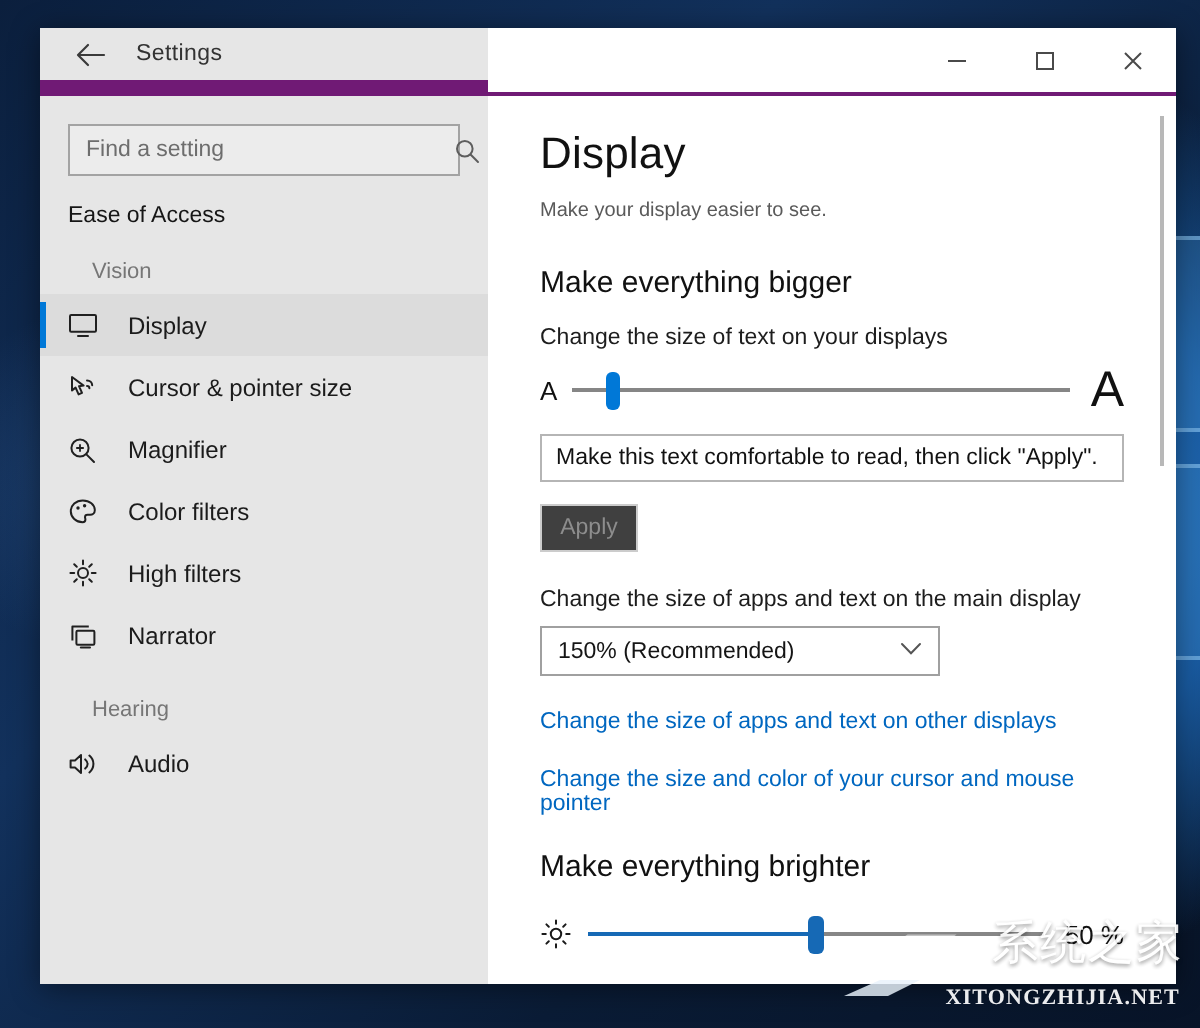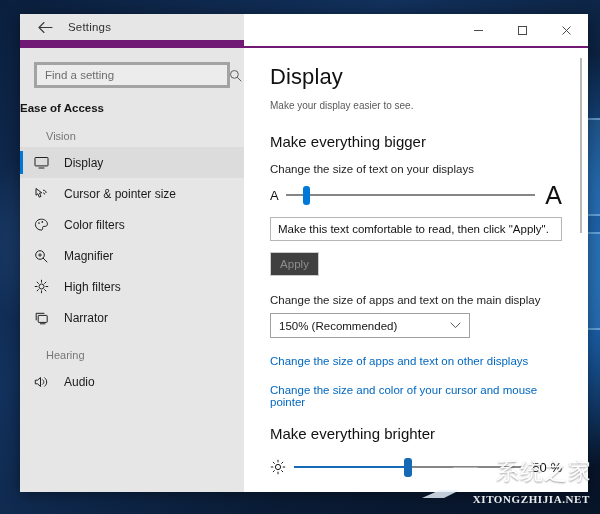--- a/index.html
+++ b/index.html
@@ -109,21 +109,21 @@
     padding-left: 14px;
     cursor: pointer;
   }
   .home-ico { width: 24px; color: #222; display:flex; align-items:center; }
   .home-label { font-size: 12.5px; color: #1b1b1b; margin-left: 6px; }
 
   .searchbox {
     margin: 10px 14px 0 14px;
     height: 26px;
     background: #ececec;
-    border: 3px solid #a3a3a3;
+    border: 1px solid #a3a3a3;
     display: flex;
     align-items: center;
     box-sizing: border-box;
     cursor: text;
     gap: 24px;
   }
   .searchbox input {
     flex: 1;
     border: none;
     outline: none;
@@ -131,23 +131,23 @@
     font-family: "Liberation Sans", sans-serif;
     font-size: 11.5px;
     color: #3a3a3a;
     padding: 0 6px 0 8px;
   }
   .searchbox input::placeholder { color: #6d6d6d; }
   .search-ico { padding-right: 7px; color: #5d5d5d; display:flex; }
 
   .section-head {
     font-size: 11.5px;
-    font-weight: bold;
+    font-weight: normal;
     color: #161616;
-    padding: 14px 0 0 0;
+    padding: 14px 0 0 14px;
   }
   .group-label {
     font-size: 11px;
     color: #767676;
     padding: 16px 0 5px 26px;
   }
   .nav-item {
     display: flex;
     align-items: center;
     height: 31px;
@@ -442,37 +442,37 @@
               <path d="M2 1.5L2 8.2L3.8 6.8L5.3 10.2L7 9.4L5.5 6.1L7.8 5.8L2 1.5Z" stroke="#202020" stroke-width="1" stroke-linejoin="round"></path>
               <path d="M9.5 3.2c1.4 0 2.6 1 2.6 2.4M9.5 6c.7 0 1.2.5 1.2 1.1" stroke="#202020" stroke-width="1" stroke-linecap="round"></path>
             </svg>
           </span>
           <span class="nav-label">Cursor &amp; pointer size</span>
         </div>
 
         <div class="nav-item">
           <span class="nav-ico">
             <svg width="15" height="14" viewBox="0 0 15 14" fill="none">
+              <circle cx="6" cy="6" r="4.3" stroke="#202020" stroke-width="1"></circle>
+              <path d="M9.2 9.2L13 13" stroke="#202020" stroke-width="1" stroke-linecap="round"></path>
+              <path d="M6 4.1v3.8M4.1 6h3.8" stroke="#202020" stroke-width="0.9"></path>
+            </svg>
+          </span>
+          <span class="nav-label">Magnifier</span>
+        </div>
+
+        <div class="nav-item">
+          <span class="nav-ico">
+            <svg width="15" height="14" viewBox="0 0 15 14" fill="none">
               <path d="M7.4 1.2c3.4 0 6 2.2 6 4.9 0 1.7-1.3 2.3-2.3 2.3h-1.3c-.8 0-1.3.5-1.3 1.2 0 .4.2.7.2 1.1 0 .8-.6 1.4-1.4 1.4-3.3 0-5.9-2.5-5.9-5.5S4 1.2 7.4 1.2Z" stroke="#202020" stroke-width="1" stroke-linejoin="round"></path>
               <circle cx="5" cy="5" r="0.85" fill="#202020"></circle>
               <circle cx="8.3" cy="3.9" r="0.85" fill="#202020"></circle>
             </svg>
           </span>
           <span class="nav-label">Color filters</span>
-        </div>
-
-        <div class="nav-item">
-          <span class="nav-ico">
-            <svg width="15" height="14" viewBox="0 0 15 14" fill="none">
-              <circle cx="6" cy="6" r="4.3" stroke="#202020" stroke-width="1"></circle>
-              <path d="M9.2 9.2L13 13" stroke="#202020" stroke-width="1" stroke-linecap="round"></path>
-              <path d="M6 4.1v3.8M4.1 6h3.8" stroke="#202020" stroke-width="0.9"></path>
-            </svg>
-          </span>
-          <span class="nav-label">Magnifier</span>
         </div>
 
         <div class="nav-item">
           <span class="nav-ico">
             <svg width="15" height="15" viewBox="0 0 15 15" fill="none">
               <circle cx="7.5" cy="7.5" r="2.5" stroke="#202020" stroke-width="1"></circle>
               <g stroke="#202020" stroke-width="1" stroke-linecap="round">
                 <path d="M7.5 1.2v1.9M7.5 11.9v1.9M1.2 7.5h1.9M11.9 7.5h1.9"></path>
                 <path d="M3.1 3.1l1.3 1.3M10.6 10.6l1.3 1.3M11.9 3.1l-1.3 1.3M4.4 10.6l-1.3 1.3"></path>
               </g>

